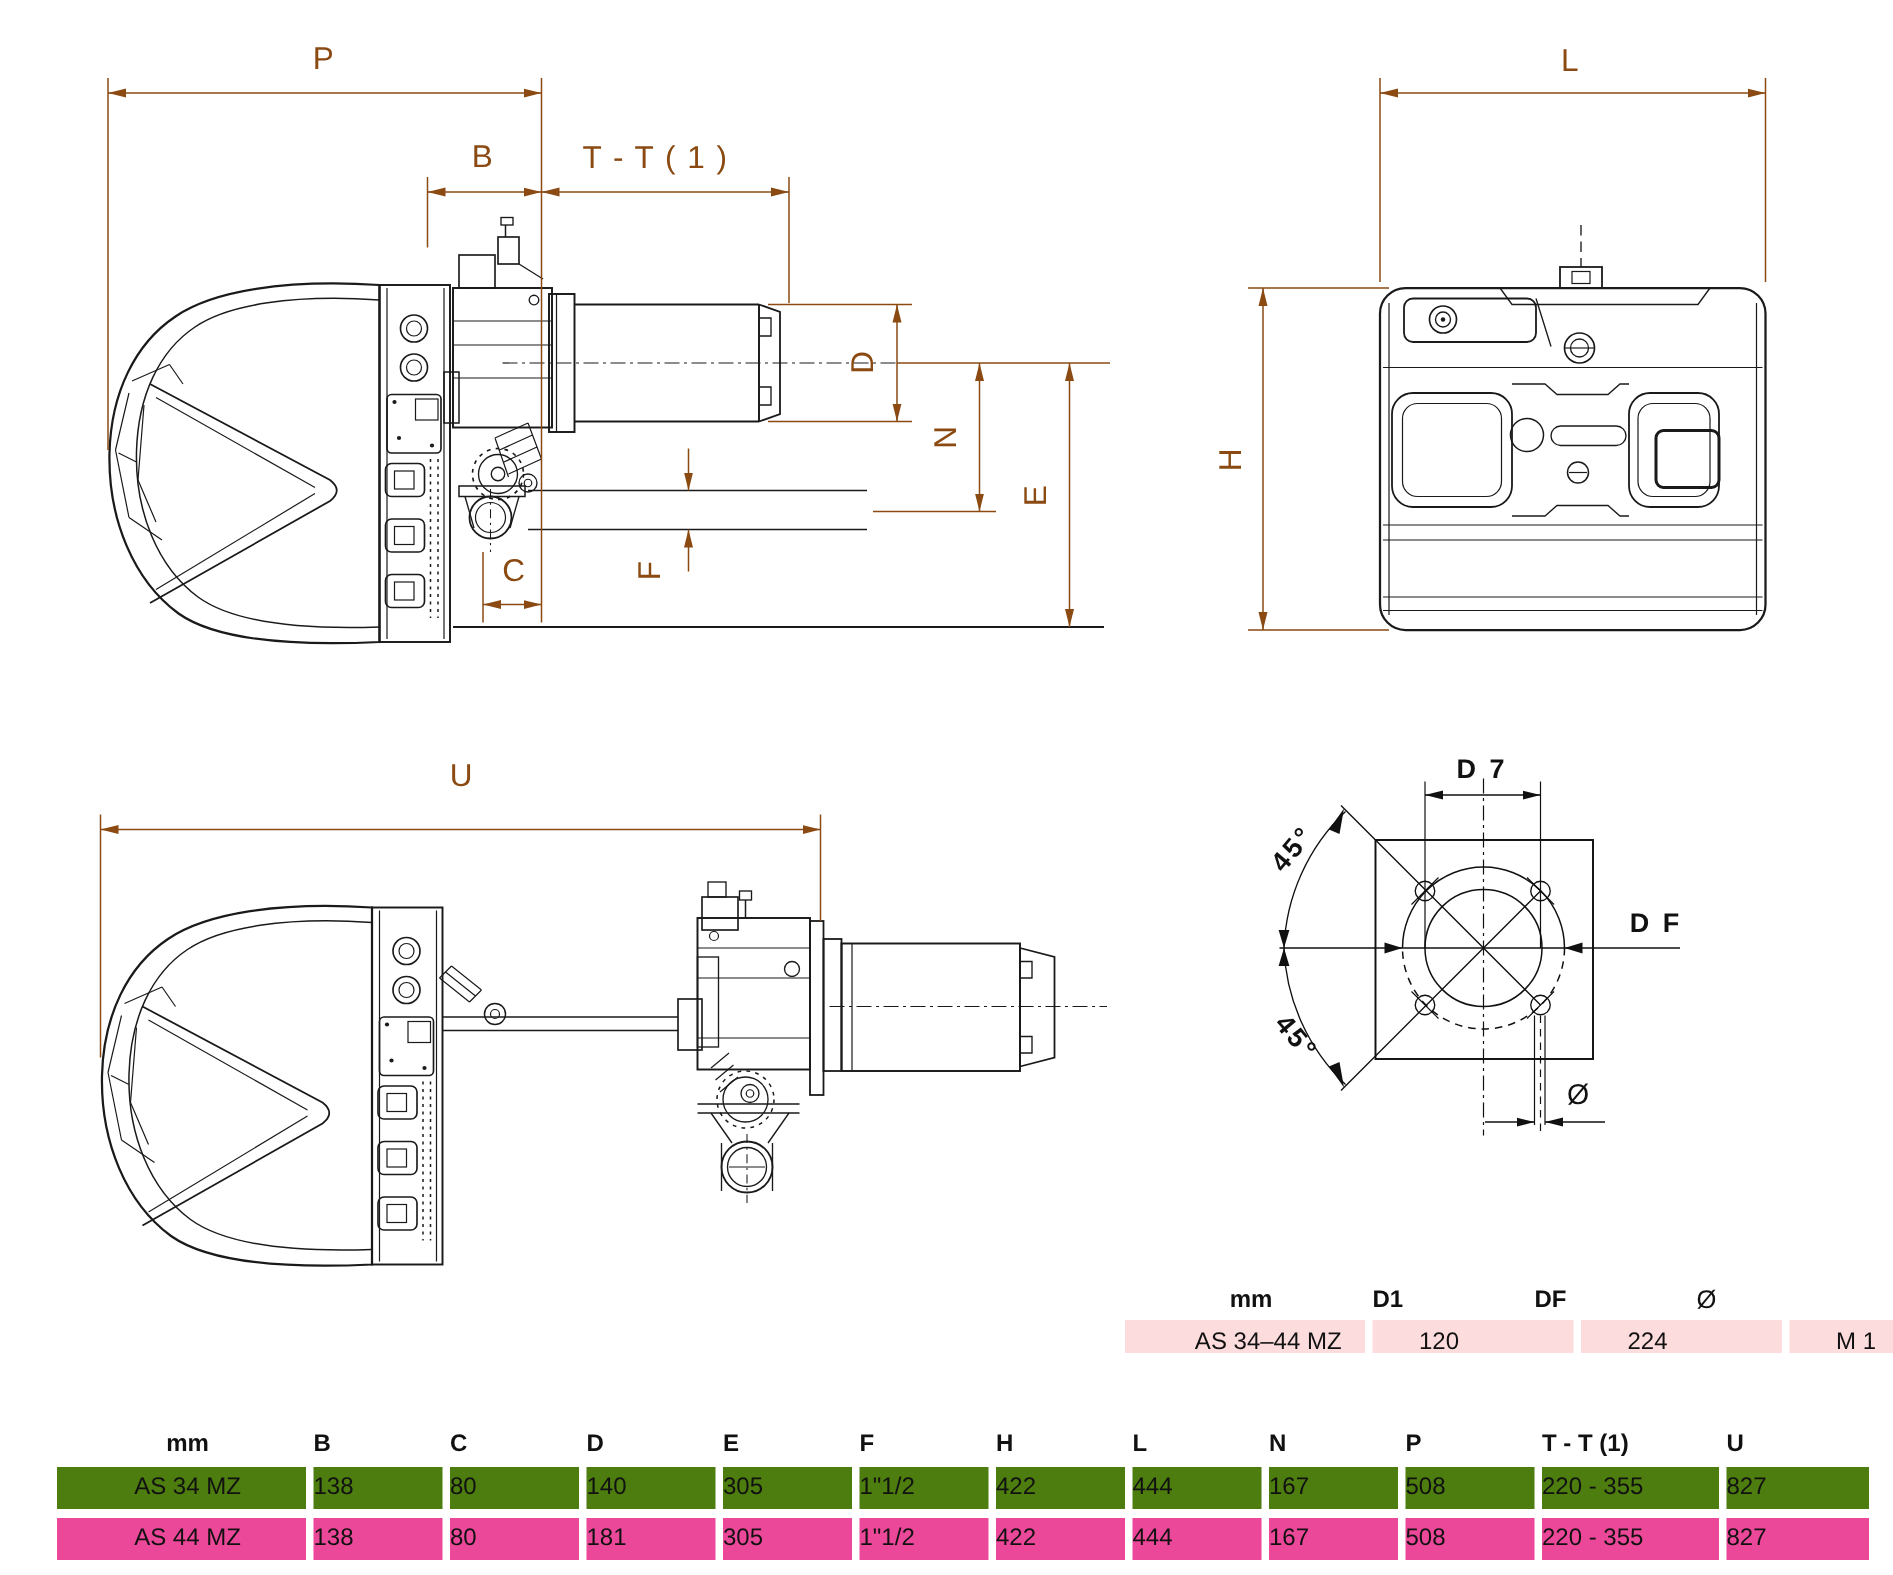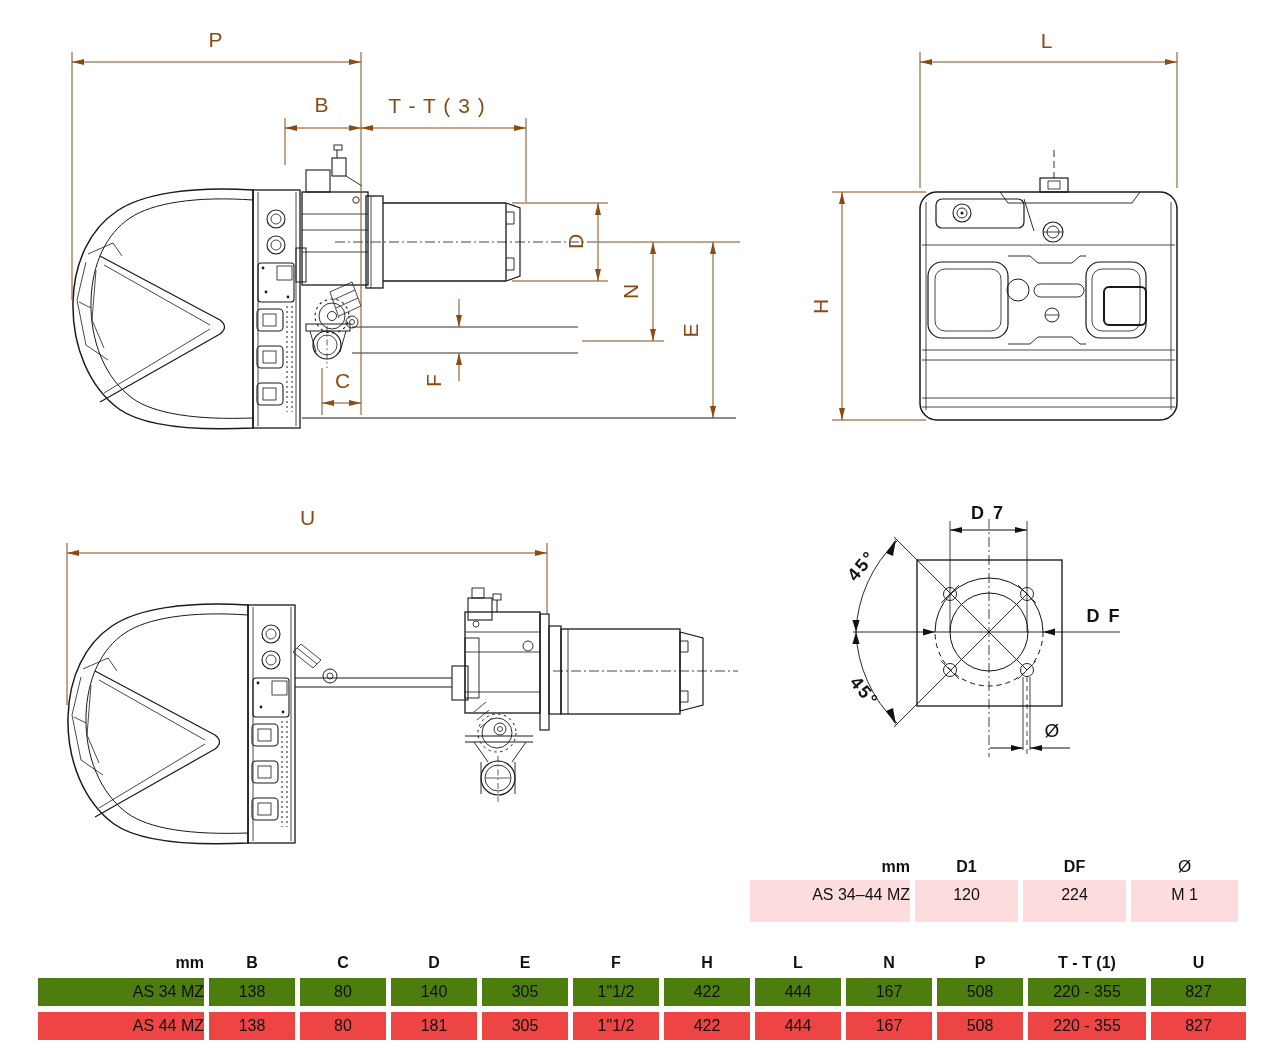--- a/index.html
+++ b/index.html
@@ -12,26 +12,26 @@
   .dim.rot{transform:translate(-50%,-50%) rotate(-90deg);}
   .flab{position:absolute;font-size:18px;font-weight:700;color:#111;white-space:nowrap;
         transform:translate(-50%,-50%);letter-spacing:2px;}
   .flab.r1{transform:translate(-50%,-50%) rotate(-50deg);}
   .flab.r2{transform:translate(-50%,-50%) rotate(50deg);}
   .flab.sym{font-weight:400;font-size:19px;}
   
   .tbl{position:absolute;}
   .trow{display:flex;gap:5px;margin-bottom:6px;}
   .trow.head{margin-bottom:3px;}
-  .cell{height:28px;line-height:28px;font-size:16px;text-align:center;}
+  .cell{height:28px;line-height:28px;font-size:16px;text-align:left;}
   .head .cell{height:25px;line-height:25px;font-weight:700;background:transparent;}
-  .lbl{text-align:right;padding-left:8px;box-sizing:border-box;}
+  .lbl{text-align:center;padding-left:8px;box-sizing:border-box;}
   .r-light .cell{background:#4d7c0f;}
-  .r-dark  .cell{background:#ef4444;}
-  .r-fl    .cell{background:#fcdcdc;height:42px;line-height:29px;}
+  .r-dark  .cell{background:#ec4899;}
+  .r-fl    .cell{background:#fcdcdc;height:22px;line-height:29px;padding-left:31px;}
   
   .mt .c0{width:166px;} .mt .c{width:86px;} .mt .ctt{width:118px;} .mt .cu{width:95px;}
   
   .ft .c0{width:160px;} .ft .c{width:103px;} .ft .cl{width:107px;}
   .ft .head .cell{height:21px;line-height:21px;}
   .ft .thin{font-weight:400;font-size:17px;}
 </style>
 </head>
 <body>
 
@@ -235,21 +235,21 @@
     <polygon points="896,725 886,711 893,708" fill="#111" stroke="none"></polygon>
     <path d="M1023,677 V750 M1030,677 V750" stroke-width="0.8"></path>
     <path d="M1027,677 V756" stroke-width="0.8" stroke-dasharray="5 4"></path>
     <path d="M990,748 H1023" stroke-width="1" marker-end="url(#aK)"></path>
     <path d="M1070,748 H1030" stroke-width="1" marker-end="url(#aK)"></path>
   </g>
 </svg>
 
   <div class="dim" style="left:216px;top:40px">P</div>
   <div class="dim" style="left:322px;top:105px">B</div>
-  <div class="dim" style="left:437px;top:106px">T - T ( 3 )</div>
+  <div class="dim" style="left:437px;top:106px">T - T ( 1 )</div>
   <div class="dim rot" style="left:576px;top:241px">D</div>
   <div class="dim rot" style="left:631px;top:291px">N</div>
   <div class="dim rot" style="left:691px;top:330px">E</div>
   <div class="dim rot" style="left:434px;top:380px">F</div>
   <div class="dim" style="left:343px;top:381px">C</div>
   <div class="dim" style="left:1047px;top:41px">L</div>
   <div class="dim rot" style="left:821px;top:306px">H</div>
   <div class="dim" style="left:308px;top:518px">U</div>
 
   <div class="flab" style="left:988px;top:513px">D 7</div>

